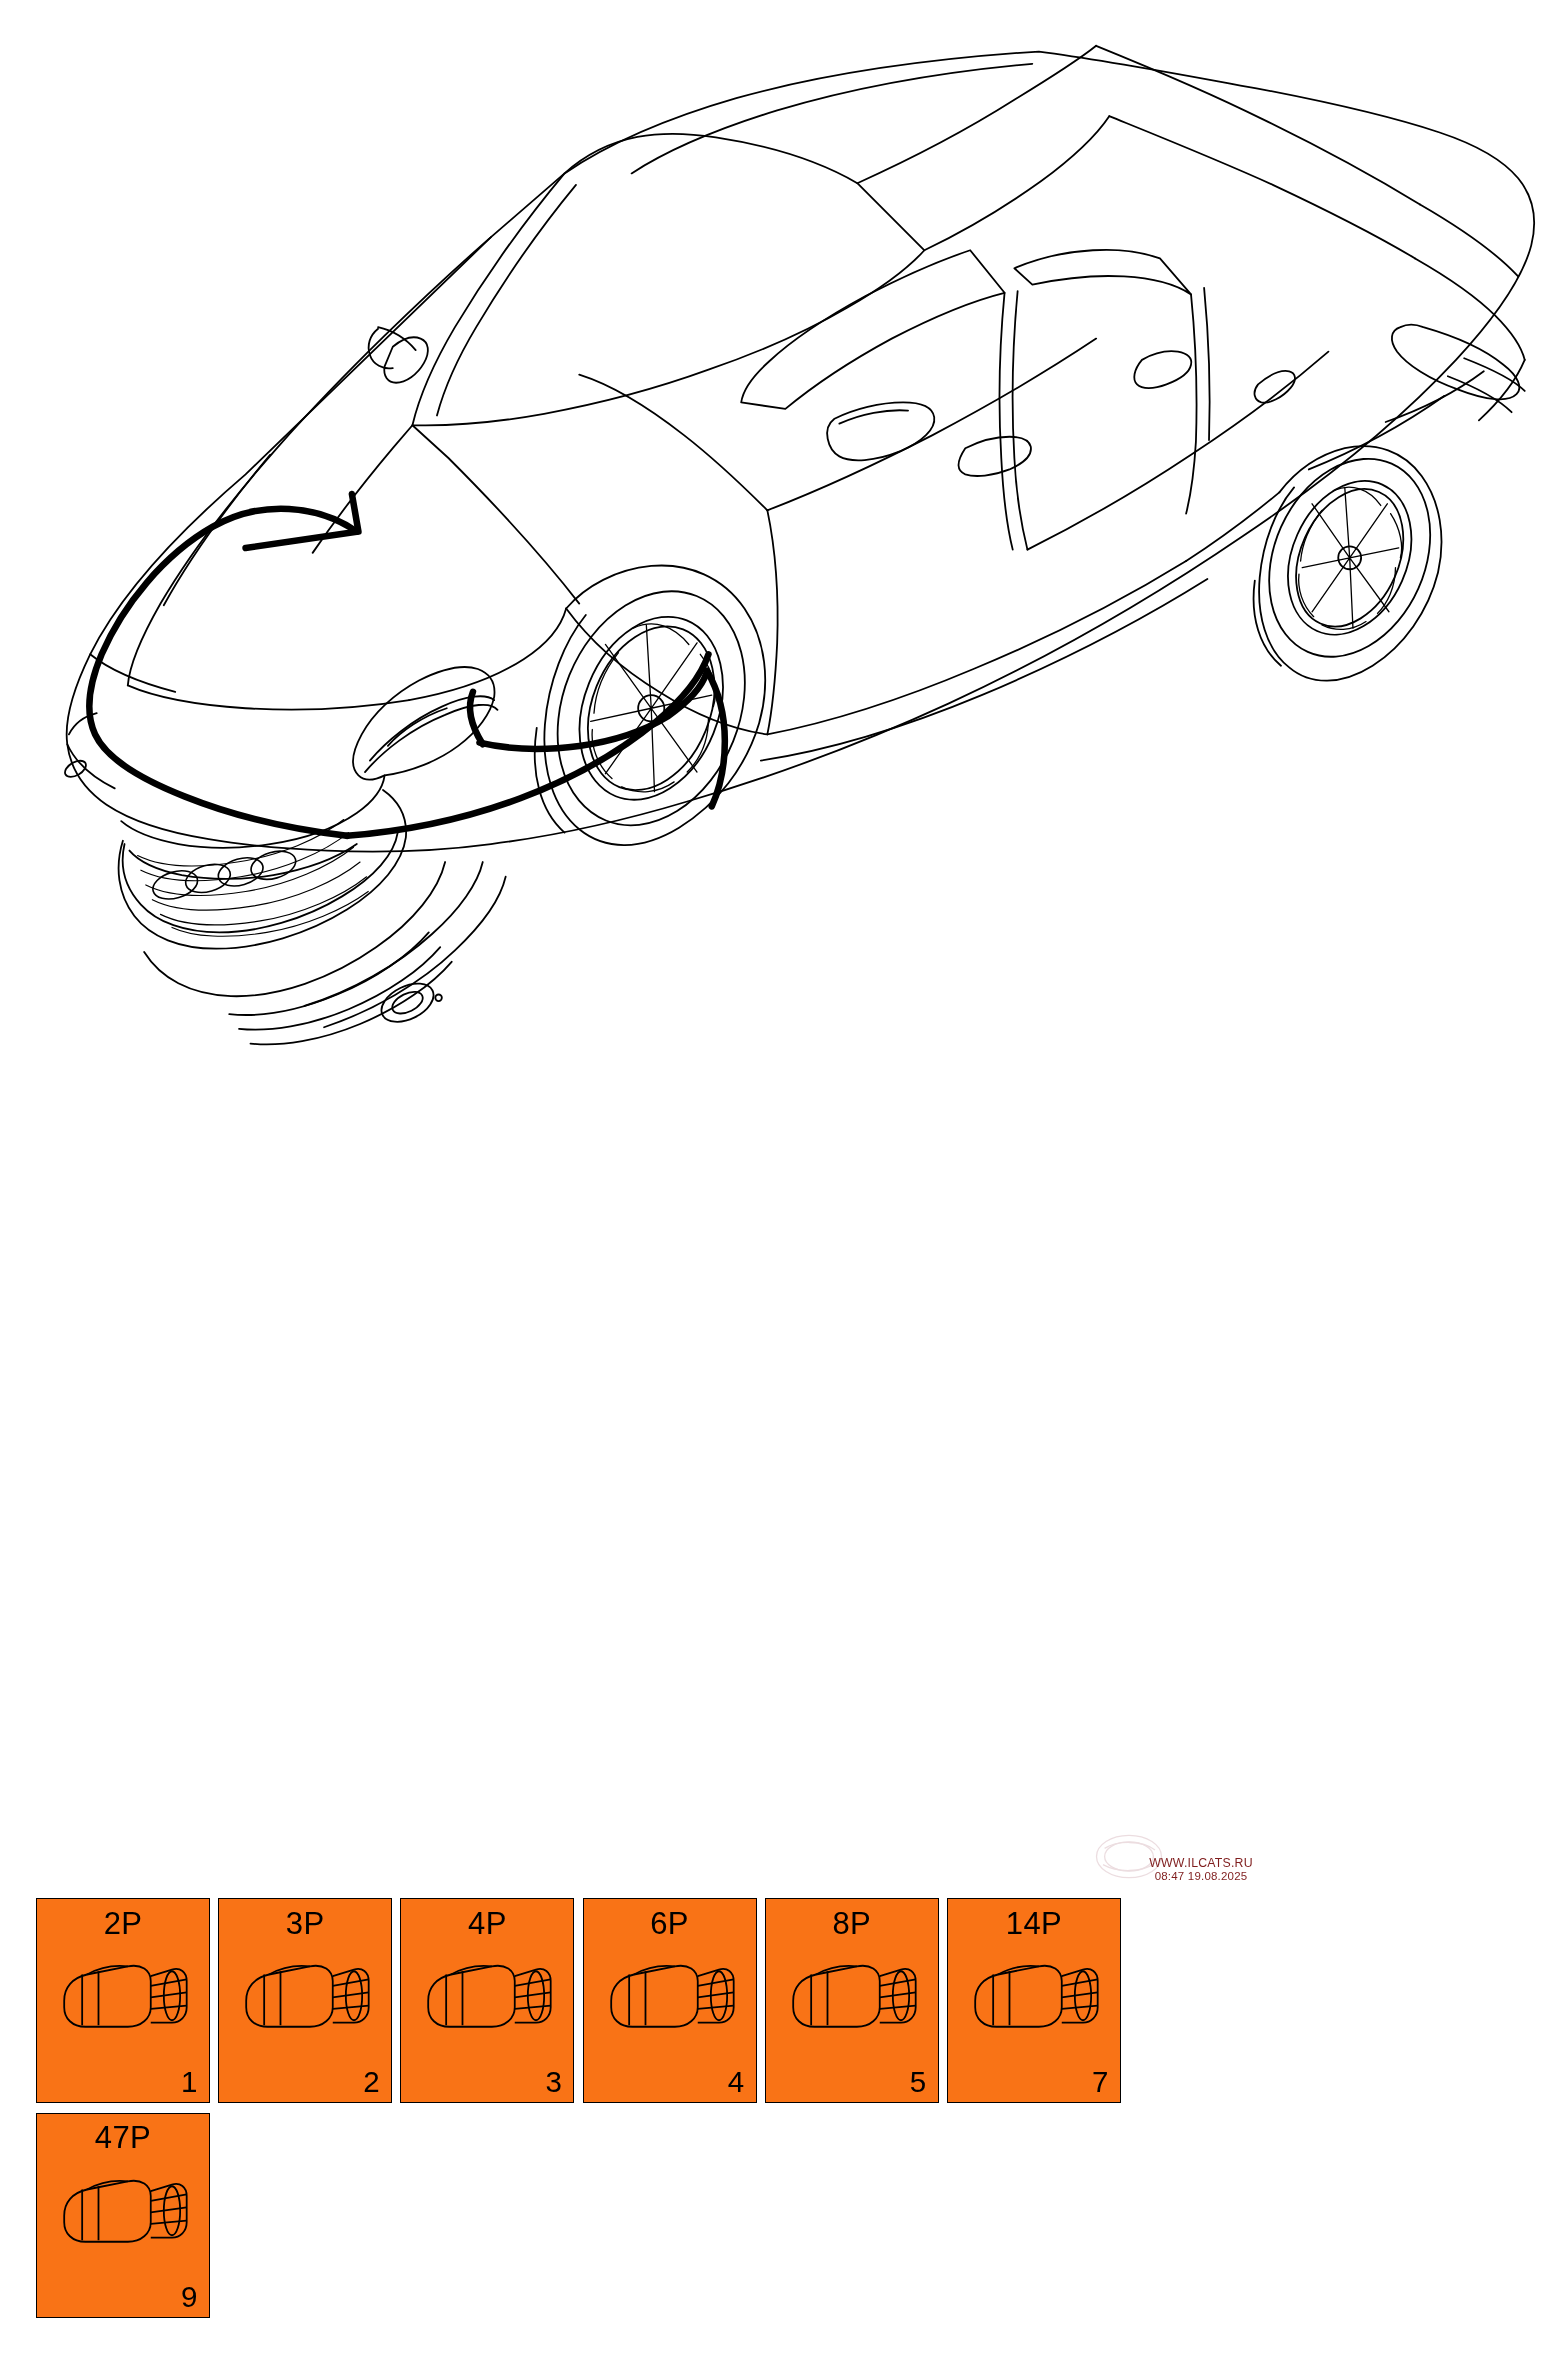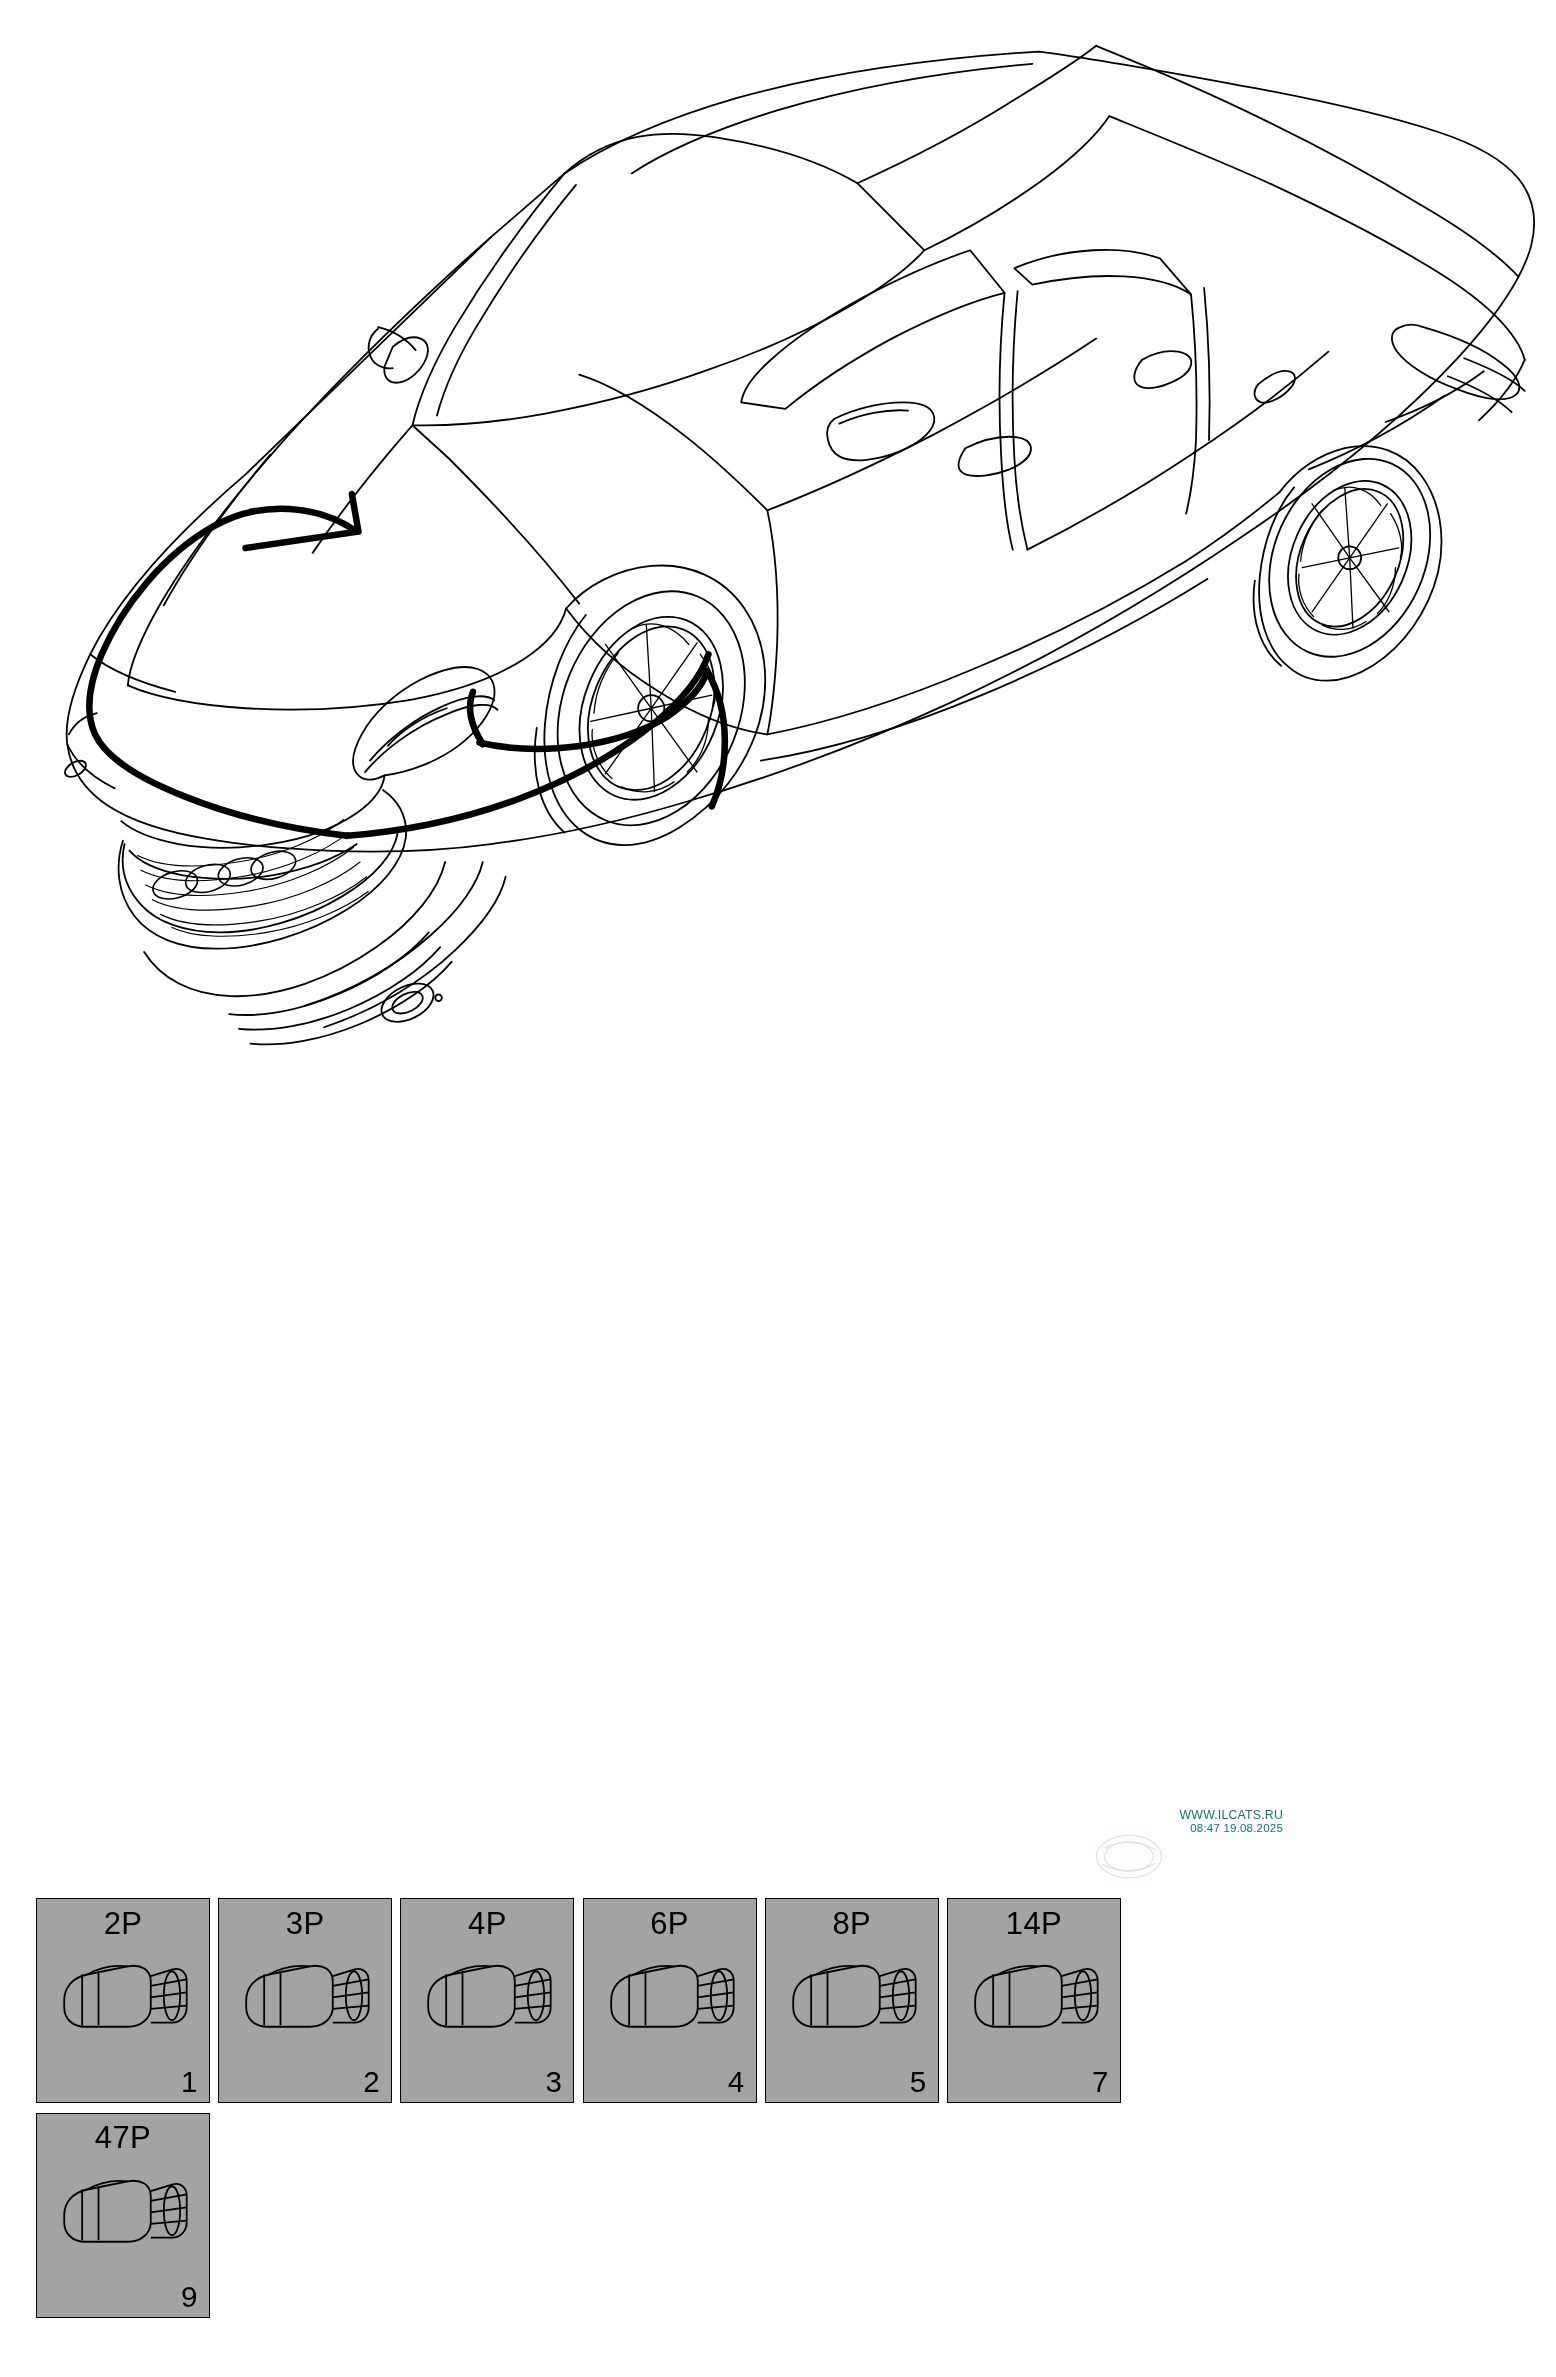--- a/index.html
+++ b/index.html
@@ -23,24 +23,24 @@
     top: 0;
     width: 1556px;
     height: 1145px;
   }
   #illustration svg { display: block; }
 
   
   #watermark {
     position: absolute;
     left: 1119px;
-    top: 1808px;
+    top: 1856px;
     width: 164px;
-    text-align: right;
-    color: #0f766e;
+    text-align: center;
+    color: #7f1d1d;
     font-size: 12.3px;
     line-height: 1.15;
     letter-spacing: 0.2px;
     pointer-events: none;
   }
   #watermark .wm-line2 { font-size: 11.5px; }
   #watermark-seal {
     position: absolute;
     left: 1080px;
     top: 1824px;
@@ -61,21 +61,21 @@
     display: flex;
     flex-direction: row;
     margin-bottom: 9.8px;
   }
   .legend-cell {
     width: 174px;
     height: 205px;
     border: 1.6px solid #000000;
     margin-right: 8.2px;
     position: relative;
-    background: #a3a3a3;
+    background: #f97316;
   }
   .legend-cell .pin-label {
     position: absolute;
     top: 6.5px;
     left: 0;
     width: 100%;
     text-align: center;
     font-size: 31px;
     color: #000000;
     letter-spacing: 0.4px;

